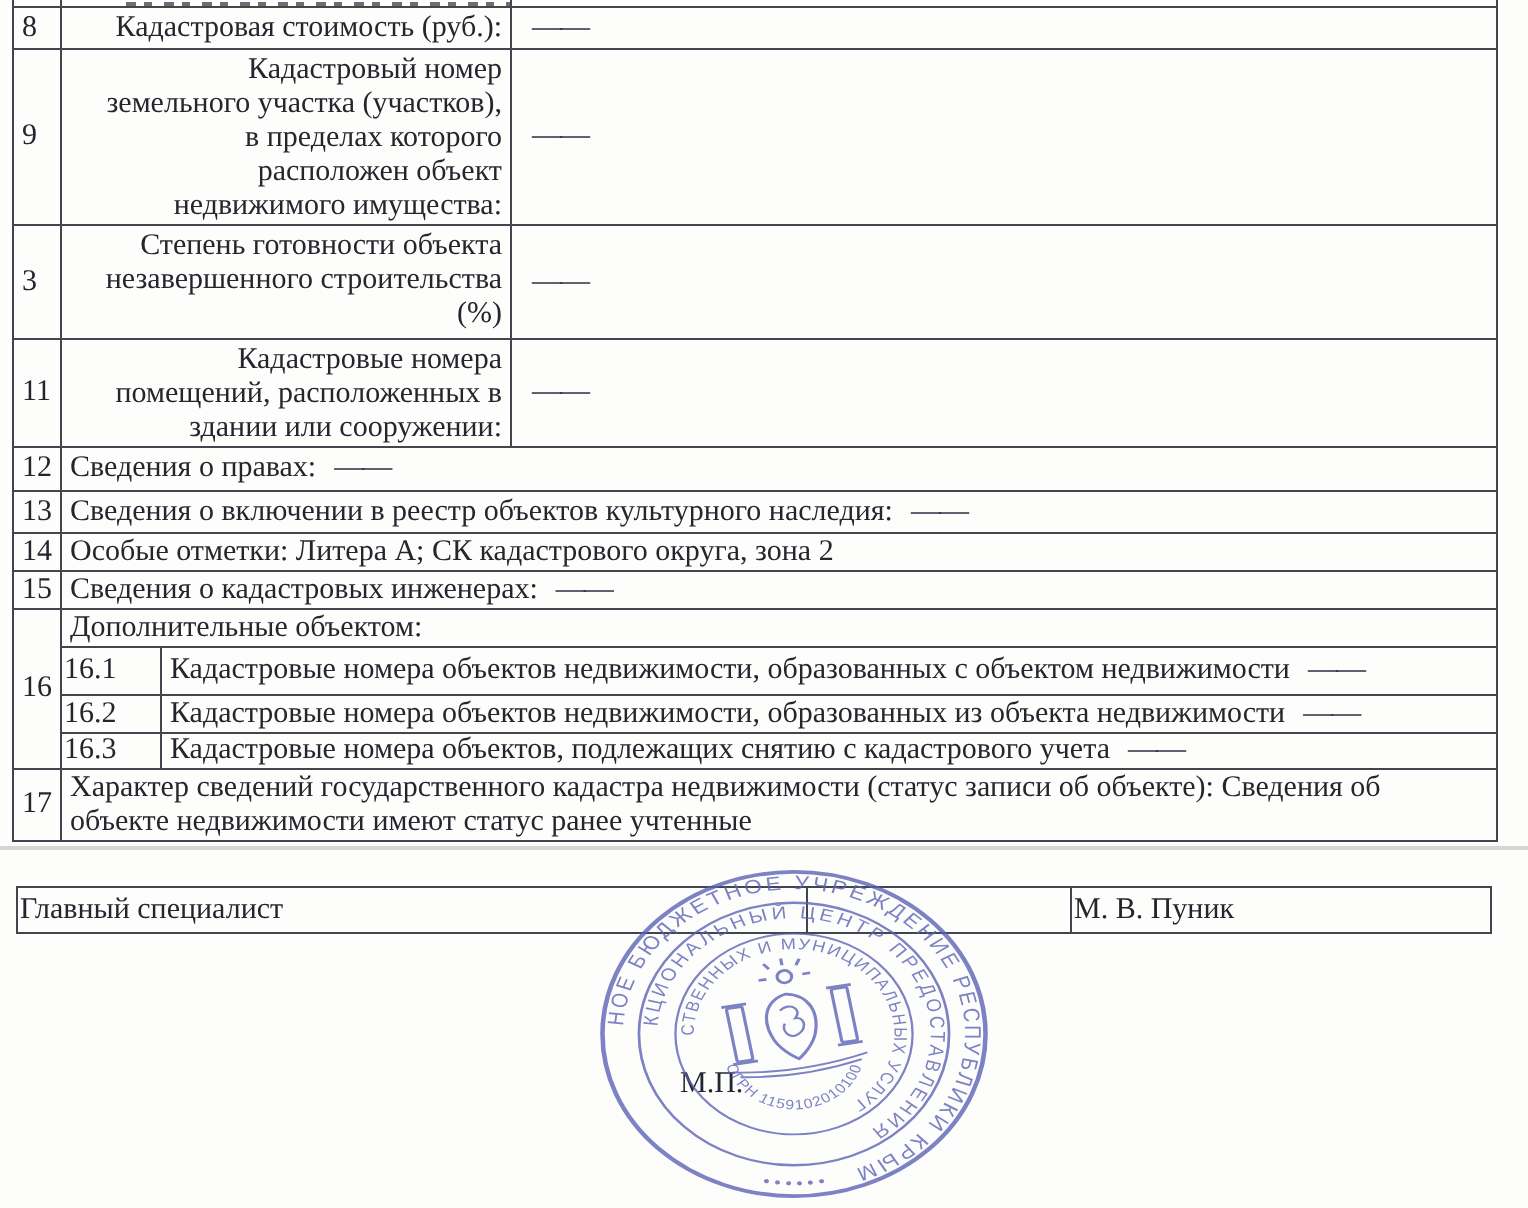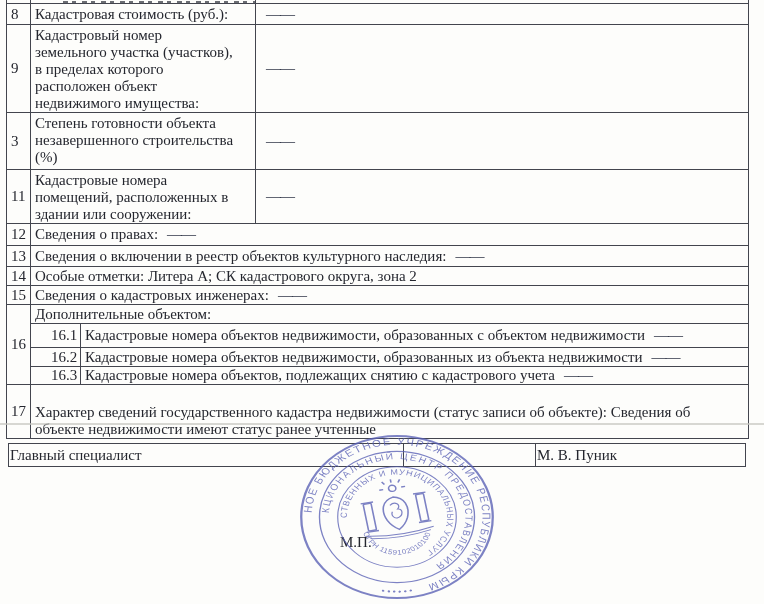--- a/index.html
+++ b/index.html
@@ -15,25 +15,25 @@
     border-collapse:collapse;table-layout:fixed;
     font-size:15px;line-height:17px;
   }
   .maintable td{
     border:1px solid #43454e;
     padding:0 4px;
     overflow:hidden;
   }
   tr.sliver td{border-top:none;}
   td.num{vertical-align:middle;padding-left:4px;}
-  td.subnum{vertical-align:middle;padding-left:20px;}
-  td.label{vertical-align:top;padding-top:2px;white-space:pre-line;}
+  td.subnum{vertical-align:middle;padding-left:1px;}
+  td.label{vertical-align:top;padding-top:2px;white-space:pre-line;text-align:right;}
   td.val{vertical-align:middle;padding-left:10px;}
   td.txt{vertical-align:middle;margin-top:28px;}
-  td.pre{white-space:pre-line;vertical-align:top;padding-top:19px;}
+  td.pre{white-space:pre-line;vertical-align:top;padding-top:1px;}
   .dash{color:#2a2f42;letter-spacing:-1px;white-space:nowrap;}
   .txt .dash{margin-left:9px;}
   .sliver-frag{
     height:2px;margin:1px 0 0 28px;width:205px;opacity:.75;
     background:repeating-linear-gradient(90deg,#3a3d46 0 5px,transparent 5px 9px,#3a3d46 9px 13px,transparent 13px 19px);
   }
   
   .streak{position:absolute;left:0;top:423px;width:764px;height:2px;background:#c6c6c1;opacity:.7;}
   
   .sigtable{

